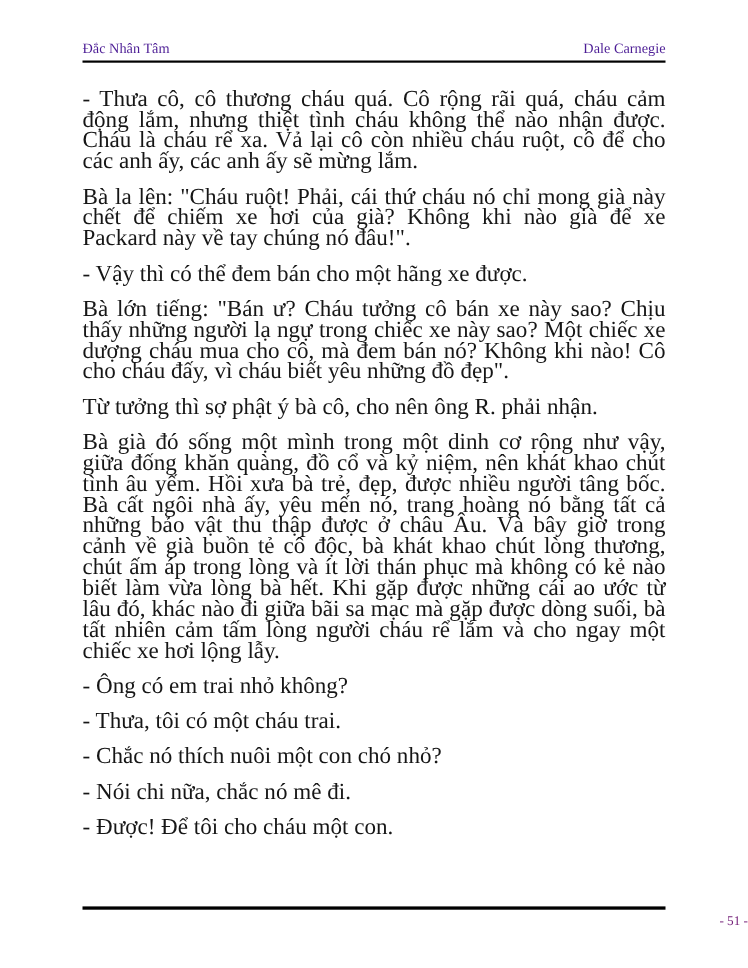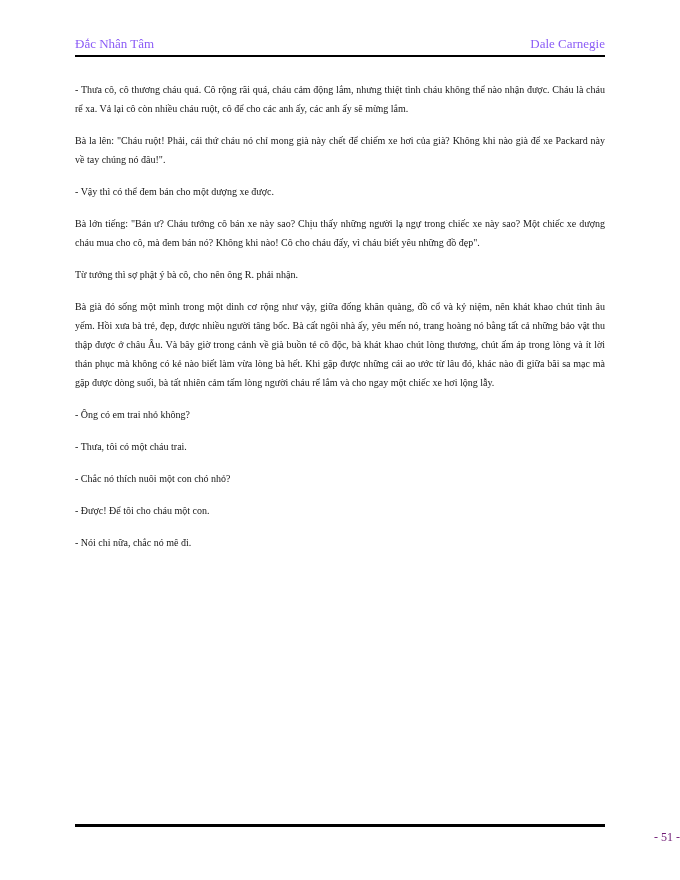--- a/index.html
+++ b/index.html
@@ -18,30 +18,30 @@
   }
   .header {
     position: absolute;
     left: 75px;
     right: 75px;
     top: 36px;
     display: flex;
     justify-content: space-between;
     align-items: flex-end;
     font-size: 13px;
-    color: #8b5cf6;
+    color: #4c1d95;
     border-bottom: 2px solid #000000;
     padding-bottom: 3px;
   }
   .content {
     position: absolute;
     left: 75px;
     right: 75px;
     top: 80px;
-    font-size: 10px;
+    font-size: 21px;
     line-height: 19px;
     text-align: justify;
   }
   .content p {
     margin: 0 0 13px 0;
   }
   .footer-rule {
     position: absolute;
     left: 75px;
     right: 75px;
@@ -67,37 +67,37 @@
     <span>Đắc Nhân Tâm</span>
     <span>Dale Carnegie</span>
   </div>
 
   <div class="content">
 
       <p>- Thưa cô, cô thương cháu quá. Cô rộng rãi quá, cháu cảm động lắm, nhưng thiệt tình cháu không thể nào nhận được. Cháu là cháu rể xa. Vả lại cô còn nhiều cháu ruột, cô để cho các anh ấy, các anh ấy sẽ mừng lắm.</p>
 
       <p>Bà la lên: "Cháu ruột! Phải, cái thứ cháu nó chỉ mong già này chết để chiếm xe hơi của già? Không khi nào già để xe Packard này về tay chúng nó đâu!".</p>
 
-      <p>- Vậy thì có thể đem bán cho một dượng xe được.</p>
+      <p>- Vậy thì có thể đem bán cho một hãng xe được.</p>
 
       <p>Bà lớn tiếng: "Bán ư? Cháu tưởng cô bán xe này sao? Chịu thấy những người lạ ngự trong chiếc xe này sao? Một chiếc xe dượng cháu mua cho cô, mà đem bán nó? Không khi nào! Cô cho cháu đấy, vì cháu biết yêu những đồ đẹp".</p>
 
       <p>Từ tưởng thì sợ phật ý bà cô, cho nên ông R. phải nhận.</p>
 
       <p>Bà già đó sống một mình trong một dinh cơ rộng như vậy, giữa đống khăn quàng, đồ cổ và kỷ niệm, nên khát khao chút tình âu yếm. Hồi xưa bà trẻ, đẹp, được nhiều người tâng bốc. Bà cất ngôi nhà ấy, yêu mến nó, trang hoàng nó bằng tất cả những bảo vật thu thập được ở châu Âu. Và bây giờ trong cảnh về già buồn tẻ cô độc, bà khát khao chút lòng thương, chút ấm áp trong lòng và ít lời thán phục mà không có kẻ nào biết làm vừa lòng bà hết. Khi gặp được những cái ao ước từ lâu đó, khác nào đi giữa bãi sa mạc mà gặp được dòng suối, bà tất nhiên cảm tấm lòng người cháu rể lắm và cho ngay một chiếc xe hơi lộng lẫy.</p>
 
 
 
       <p>- Ông có em trai nhỏ không?</p>
 
       <p>- Thưa, tôi có một cháu trai.</p>
 
       <p>- Chắc nó thích nuôi một con chó nhỏ?</p>
 
+      <p>- Nói chi nữa, chắc nó mê đi.</p>
+
       <p>- Được! Để tôi cho cháu một con.</p>
-
-      <p>- Nói chi nữa, chắc nó mê đi.</p>
     </div>
 
   <div class="footer-rule"></div>
   <div class="footer-pagenum">- 51 -</div>
 
 </div>
 
 </body></html>

